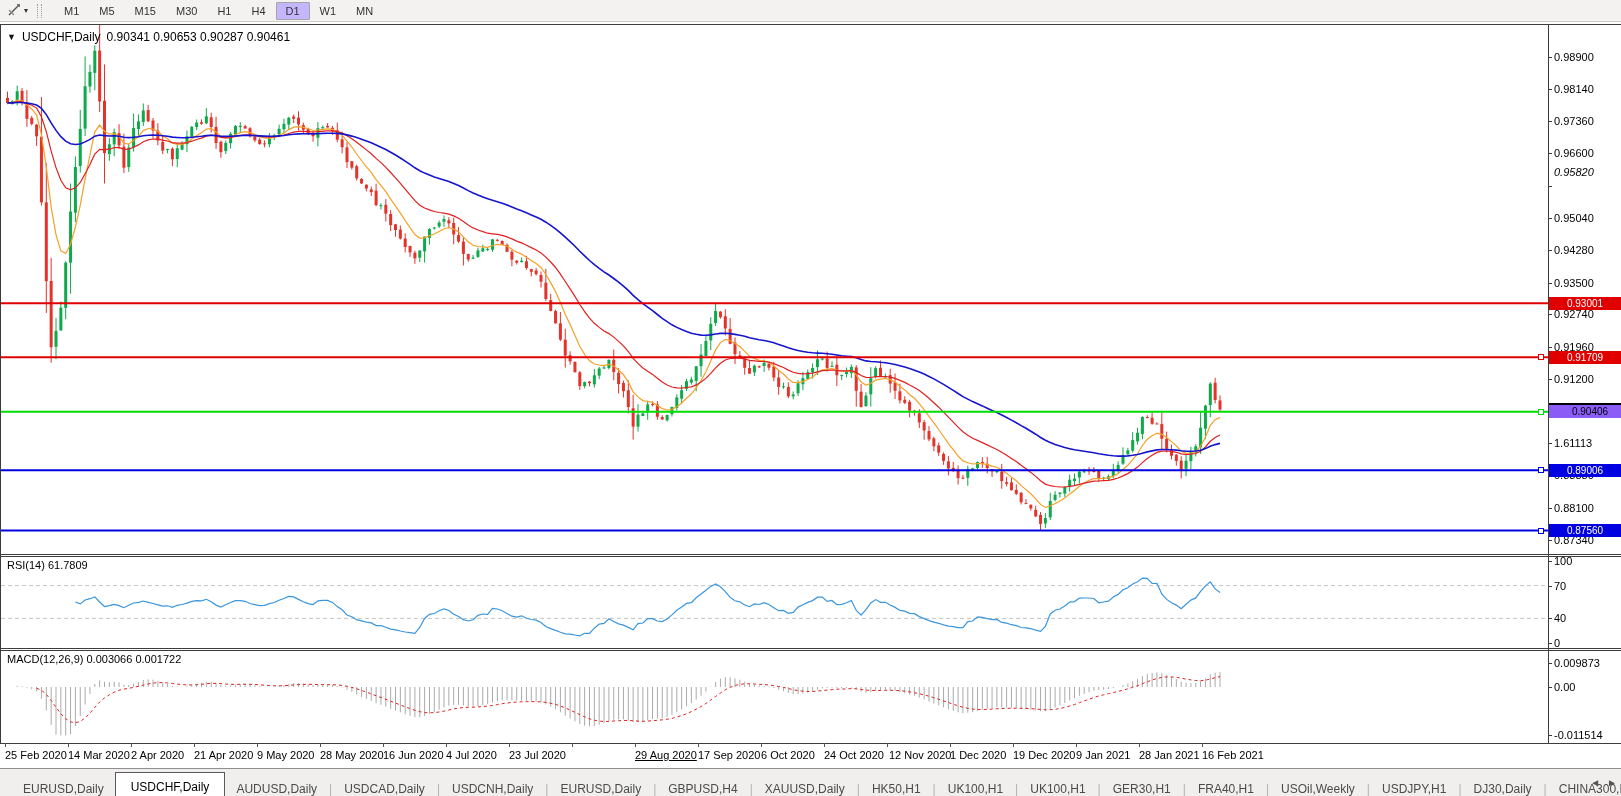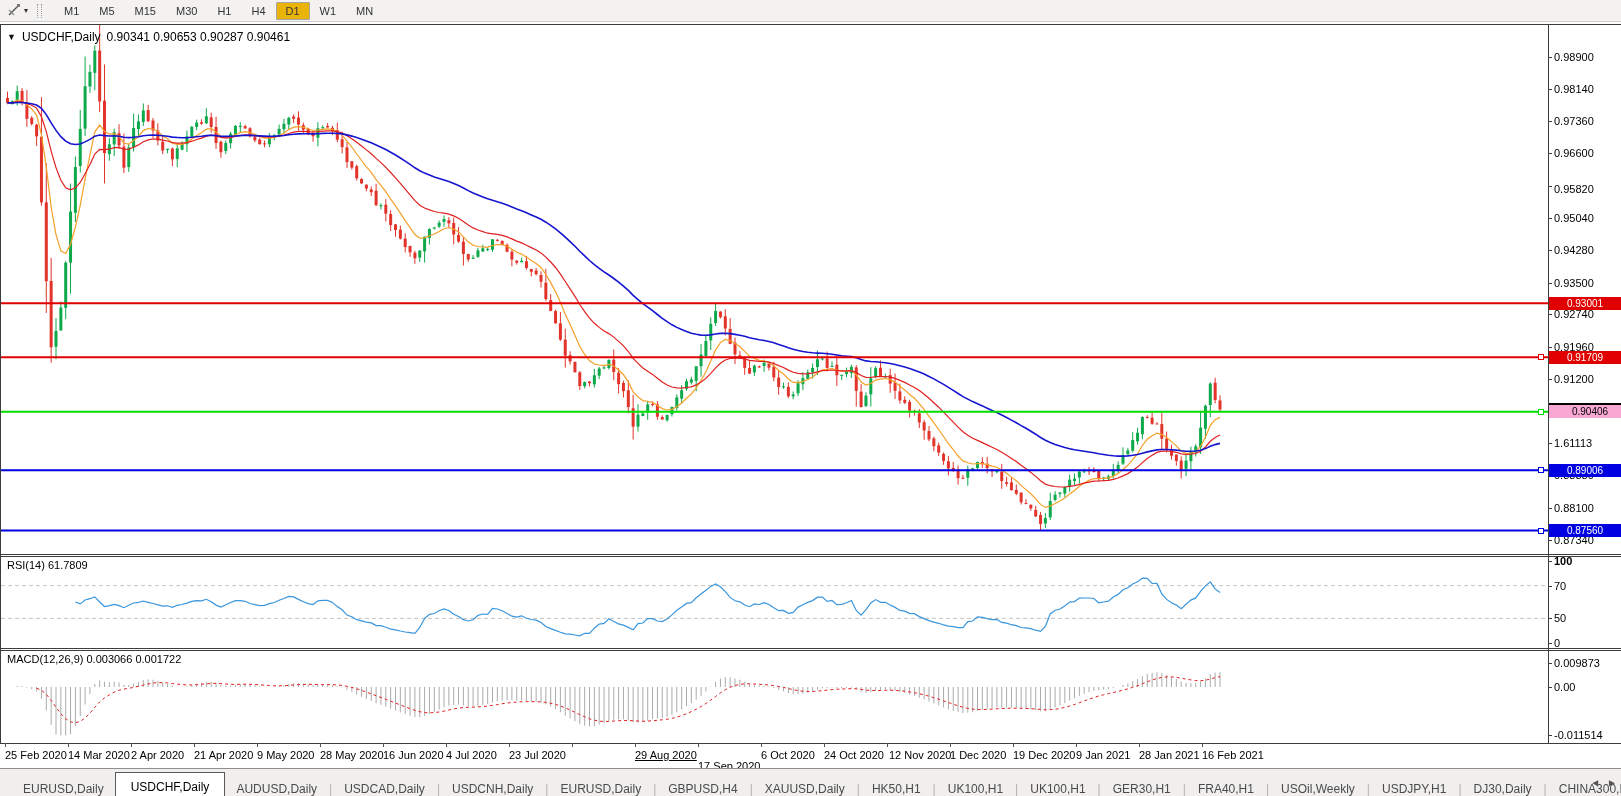--- a/index.html
+++ b/index.html
@@ -8,21 +8,21 @@
 
   
   .toolbar{position:absolute;left:0;top:0;width:1621px;height:22px;background:#f3f2f1;
            border-bottom:1px solid #cfcdcb;display:flex;align-items:center;z-index:10;}
   .tool-group{display:flex;align-items:center;padding:0 4px;}
   .tool-icon-box{display:flex;align-items:center;gap:2px;padding:1px 3px;}
   .caret{font-size:8px;color:#333;line-height:1;}
   .grip{width:5px;height:14px;border-left:1px dotted #9a9a9a;border-right:1px dotted #9a9a9a;margin:0 8px 0 6px;}
   .tf-btn{font-size:11px;color:#333;padding:2px 9px;height:18px;line-height:13px;border:1px solid transparent;
           border-radius:1px;cursor:default;}
-  .tf-btn.active{background:#eab308;border-color:#a5a5a5;}
+  .tf-btn.active{background:#c4b5fd;border-color:#a5a5a5;}
 
   
   .sep{position:absolute;left:0;width:1621px;height:0;border-top:1px solid #3c3c3c;z-index:2;}
   .axis-vline{position:absolute;left:1548px;top:24px;width:1px;height:719px;background:#3c3c3c;z-index:2;}
   .edge-left{position:absolute;left:0;top:24px;width:1px;height:719px;background:#3c3c3c;z-index:2;}
 
   .chart-title{position:absolute;left:7px;top:30px;font-size:12px;color:#000;z-index:3;display:flex;gap:6px;align-items:center;}
   .chart-title .tri{font-size:9px;color:#111;}
   .panel-label{position:absolute;left:7px;font-size:11px;color:#000;z-index:3;}
 
@@ -868,21 +868,21 @@
   <div id="right-axis">
       <div class="axis-tick" style="top: 57px;"></div>
       <div class="axis-label" style="top: 51px;">0.98900</div>
       <div class="axis-tick" style="top: 88.7414px;"></div>
       <div class="axis-label" style="top: 82.7414px;">0.98140</div>
       <div class="axis-tick" style="top: 121.318px;"></div>
       <div class="axis-label" style="top: 115.318px;">0.97360</div>
       <div class="axis-tick" style="top: 153.06px;"></div>
       <div class="axis-label" style="top: 147.06px;">0.96600</div>
       <div class="axis-tick" style="top: 185.636px;"></div>
-      <div class="axis-label" style="top: 183px;">0.95820</div>
+      <div class="axis-label" style="top: 166px; font-style: italic;">0.95820</div>
       <div class="axis-tick" style="top: 218.213px;"></div>
       <div class="axis-label" style="top: 212.213px;">0.95040</div>
       <div class="axis-tick" style="top: 249.954px;"></div>
       <div class="axis-label" style="top: 243.954px;">0.94280</div>
       <div class="axis-tick" style="top: 282.531px;"></div>
       <div class="axis-label" style="top: 276.531px;">0.93500</div>
       <div class="axis-tick" style="top: 314.272px;"></div>
       <div class="axis-label" style="top: 308.272px;">0.92740</div>
       <div class="axis-tick" style="top: 346.849px;"></div>
       <div class="axis-label" style="top: 340.849px;">0.91960</div>
@@ -892,39 +892,39 @@
       <div class="axis-label" style="top: 404.332px;">0.90440</div>
       <div class="axis-tick" style="top: 442.909px;"></div>
       <div class="axis-label" style="top: 436.909px;">1.61113</div>
       <div class="axis-tick" style="top: 475.485px;"></div>
       <div class="axis-label" style="top: 469.485px;">0.88880</div>
       <div class="axis-tick" style="top: 508.062px;"></div>
       <div class="axis-label" style="top: 502.062px;">0.88100</div>
       <div class="axis-tick" style="top: 539.803px;"></div>
       <div class="axis-label" style="top: 533.803px;">0.87340</div>
       <div class="axis-tick" style="top: 561px;"></div>
-      <div class="axis-label" style="top: 555px; font-weight: bold;">100</div>
+      <div class="axis-label" style="top: 555px;">100</div>
       <div class="axis-tick" style="top: 585.6px;"></div>
       <div class="axis-label" style="top: 579.6px;">70</div>
       <div class="axis-tick" style="top: 618.4px;"></div>
-      <div class="axis-label" style="top: 612.4px;">50</div>
+      <div class="axis-label" style="top: 612.4px;">40</div>
       <div class="axis-tick" style="top: 643px;"></div>
       <div class="axis-label" style="top: 637px;">0</div>
       <div class="axis-tick" style="top: 662.541px;"></div>
       <div class="axis-label" style="top: 656.541px;">0.009873</div>
       <div class="axis-tick" style="top: 687px;"></div>
       <div class="axis-label" style="top: 681px;">0.00</div>
       <div class="axis-tick" style="top: 735.488px;"></div>
       <div class="axis-label" style="top: 729.488px;">-0.011514</div>
       <div class="badge" style="top: 402.955px; background: rgb(0, 0, 0); color: rgb(255, 255, 255);">0.90461</div>
       <div class="badge" style="top: 296.872px; background: rgb(224, 0, 0); color: rgb(255, 255, 255);">0.93001</div>
       <div class="hline-marker" style="top: 354.332px; left: 1538px; border: 1px solid rgb(224, 0, 0);"></div>
       <div class="badge" style="top: 350.832px; background: rgb(224, 0, 0); color: rgb(255, 255, 255);">0.91709</div>
       <div class="hline-marker" style="top: 408.752px; left: 1538px; border: 1px solid rgb(0, 221, 0);"></div>
-      <div class="badge" style="top: 405.252px; background: #f9a8d4; color: rgb(0, 0, 0); padding-left: 10px;">0.90406</div>
+      <div class="badge" style="top: 405.252px; background: #8b5cf6; color: rgb(0, 0, 0); padding-left: 10px;">0.90406</div>
       <div class="hline-marker" style="top: 467.223px; left: 1538px; border: 1px solid rgb(0, 0, 224);"></div>
       <div class="badge" style="top: 463.723px; background: rgb(0, 0, 224); color: rgb(255, 255, 255);">0.89006</div>
       <div class="hline-marker" style="top: 527.615px; left: 1538px; border: 1px solid rgb(0, 0, 224);"></div>
       <div class="badge" style="top: 524.115px; background: rgb(0, 0, 224); color: rgb(255, 255, 255);">0.87560</div>
     </div>
   <div id="date-axis">
       <div class="date-tick" style="left: 5px;"></div>
       <div class="date-label" style="left: 5px;">25 Feb 2020</div>
       <div class="date-tick" style="left: 68px;"></div>
       <div class="date-label" style="left: 68px;">14 Mar 2020</div>
@@ -940,21 +940,21 @@
       <div class="date-label" style="left: 383px;">16 Jun 2020</div>
       <div class="date-tick" style="left: 446px;"></div>
       <div class="date-label" style="left: 446px;">4 Jul 2020</div>
       <div class="date-tick" style="left: 509px;"></div>
       <div class="date-label" style="left: 509px;">23 Jul 2020</div>
       <div class="date-tick" style="left: 572px;"></div>
       <div class="date-label" style="left: 572px; margin-top: 44px;">11 Aug 2020</div>
       <div class="date-tick" style="left: 635px;"></div>
       <div class="date-label" style="left: 635px; text-decoration: underline;">29 Aug 2020</div>
       <div class="date-tick" style="left: 698px;"></div>
-      <div class="date-label" style="left: 698px; margin-top: 11px;">17 Sep 2020</div>
+      <div class="date-label" style="left: 698px;">17 Sep 2020</div>
       <div class="date-tick" style="left: 761px;"></div>
       <div class="date-label" style="left: 761px;">6 Oct 2020</div>
       <div class="date-tick" style="left: 824px;"></div>
       <div class="date-label" style="left: 824px;">24 Oct 2020</div>
       <div class="date-tick" style="left: 887px;"></div>
       <div class="date-label" style="left: 889px;">12 Nov 2020</div>
       <div class="date-tick" style="left: 950px;"></div>
       <div class="date-label" style="left: 950px;">1 Dec 2020</div>
       <div class="date-tick" style="left: 1013px;"></div>
       <div class="date-label" style="left: 1013px;">19 Dec 2020</div>

